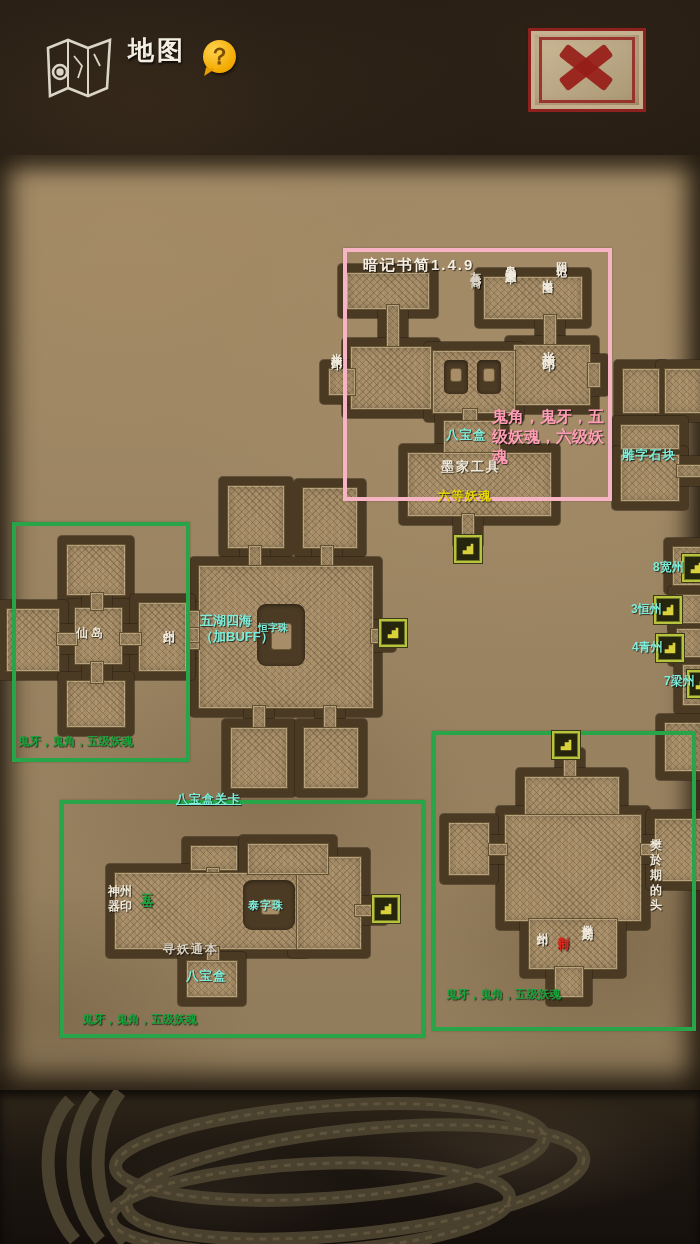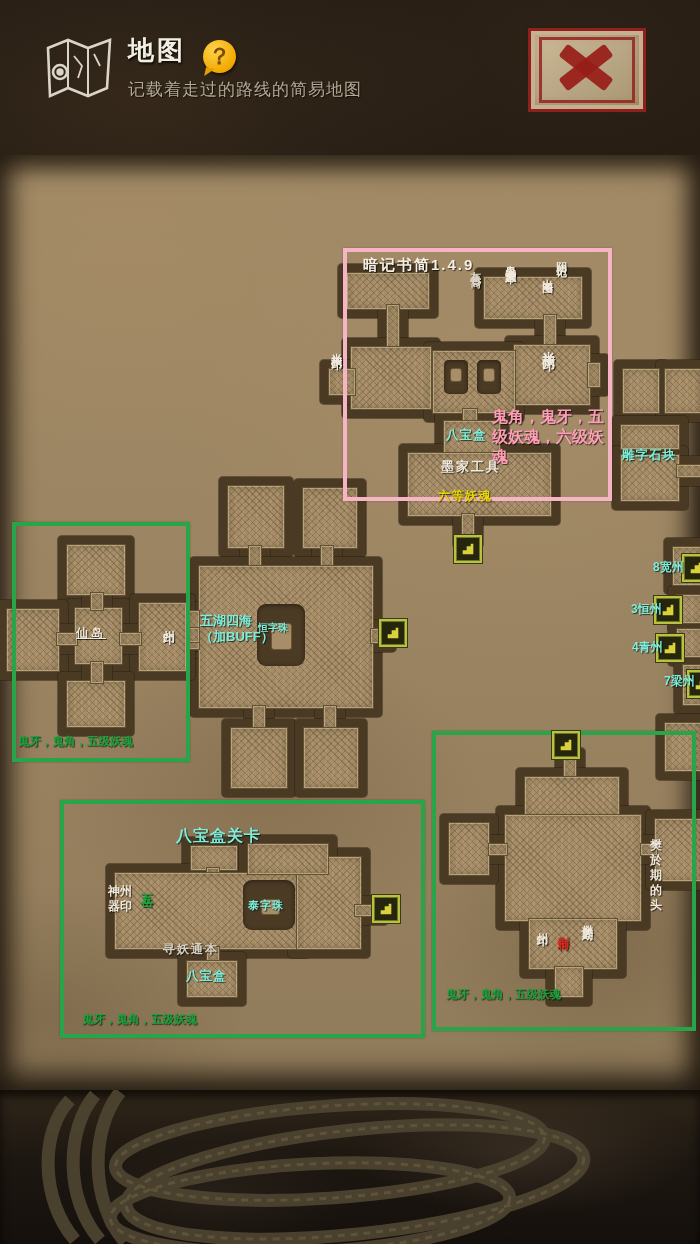--- a/index.html
+++ b/index.html
@@ -79,21 +79,20 @@
       <svg width="74" height="74" viewBox="0 0 74 74" fill="none" stroke="#e9e4d6" stroke-width="2.6" opacity="0.92">
         <path d="M6 16 L26 8 L46 16 L68 8 L65 56 L46 64 L26 56 L8 64 Z"></path>
         <path d="M26 9 L26 55 M46 17 L46 63" stroke-width="2"></path>
         <circle cx="18" cy="40" r="7"></circle>
           <circle cx="18" cy="40" r="2.4" fill="#e9e4d6"></circle>
         <path d="M32 24 L40 34 L36 46 M52 22 L58 34" stroke-width="1.8"></path>
       </svg>
     </span>
     <div id="title">地图</div>
     <div id="help">？</div>
-    <div id="subtitle">记载着走过的路线的简易地图</div>
     <div id="close-btn">
       <span class="xbar a"></span>
       <span class="xbar b"></span>
     </div>
   </div>
 
   <div id="parchment"></div>
 
   <div id="maplayer">
 
@@ -229,27 +228,27 @@
     <span class="lbl v c-wh" style="left:540px;top:341px;font-size:13px;">半枝州印</span>
     <span class="lbl c-pk pre" style="left:492px;top:407px;width:122px;font-size:16px;white-space:normal;">鬼角，鬼牙，五级妖魂，六级妖魂</span>
     <span class="lbl c-cy" style="left:446px;top:428px;font-size:12.5px;letter-spacing:1px;">八宝盒</span>
     <span class="lbl c-wh" style="left:441px;top:459px;font-size:13px;letter-spacing:2px;">墨家工具</span>
     <span class="lbl c-ye" style="left:438px;top:489px;font-size:12.5px;letter-spacing:1px;">六等妖魂</span>
     <span class="lbl c-cy" style="left:622px;top:448px;font-size:12.5px;letter-spacing:1px;">雕字石块</span>
     <span class="lbl c-cy" style="left:653px;top:560px;">8宽州</span>
     <span class="lbl c-cy" style="left:631px;top:602px;">3恒州</span>
     <span class="lbl c-cy" style="left:632px;top:640px;">4青州</span>
     <span class="lbl c-cy" style="left:664px;top:674px;">7梁州</span>
-    <span class="lbl c-wh" style="left:76px;top:626px;letter-spacing:3px;text-decoration:underline;">仙岛</span>
+    <span class="lbl c-wh" style="left:76px;top:626px;letter-spacing:3px;">仙岛</span>
     <span class="lbl v c-wh" style="left:161px;top:620px;">州印</span>
     <span class="lbl c-gr" style="left:18px;top:734px;font-size:11.5px;">鬼牙，鬼角，五级妖魂</span>
     <span class="lbl c-cy pre" style="left:200px;top:613px;font-size:13px;">五湖四海
 （加BUFF）</span>
     <span class="lbl c-cy" style="left:258px;top:622px;font-size:10px;">恒字珠</span>
-    <span class="lbl c-cy" style="left:176px;top:826px;font-size:16px;letter-spacing:1px;">八宝盒关卡</span>
+    <span class="lbl c-cy" style="left:176px;top:792px;font-size:12px;letter-spacing:1px;text-decoration:underline;">八宝盒关卡</span>
     <span class="lbl c-gy" style="left:163px;top:898px;letter-spacing:2px;margin-top:44px;">寻妖通本</span>
     <span class="lbl c-wh pre" style="left:108px;top:884px;">神州
 器印</span>
     <span class="lbl v c-gr" style="left:139px;top:884px;letter-spacing:1px;">五岳</span>
     <span class="lbl c-cy" style="left:248px;top:899px;font-size:11px;letter-spacing:1px;">泰字珠</span>
     <span class="lbl c-cy" style="left:186px;top:969px;font-size:12.5px;letter-spacing:1px;">八宝盒</span>
     <span class="lbl c-gr" style="left:82px;top:1012px;font-size:11.5px;">鬼牙，鬼角，五级妖魂</span>
     <span class="lbl c-wh pre" style="left:650px;top:838px;">樊於期
 的头</span>
     <span class="lbl v c-wh" style="left:535px;top:924px;font-size:11.5px;">州印</span>

